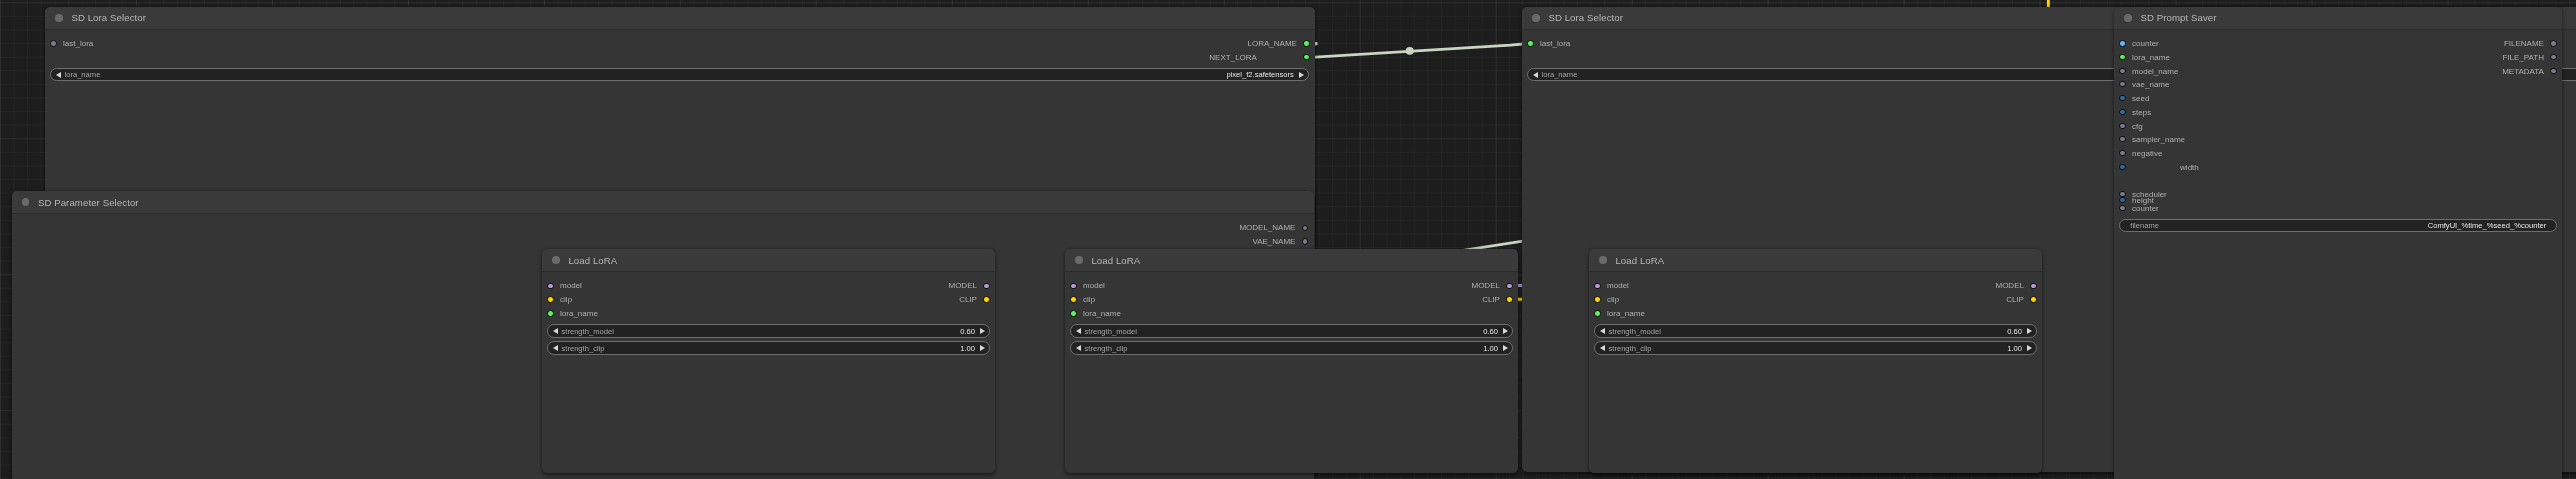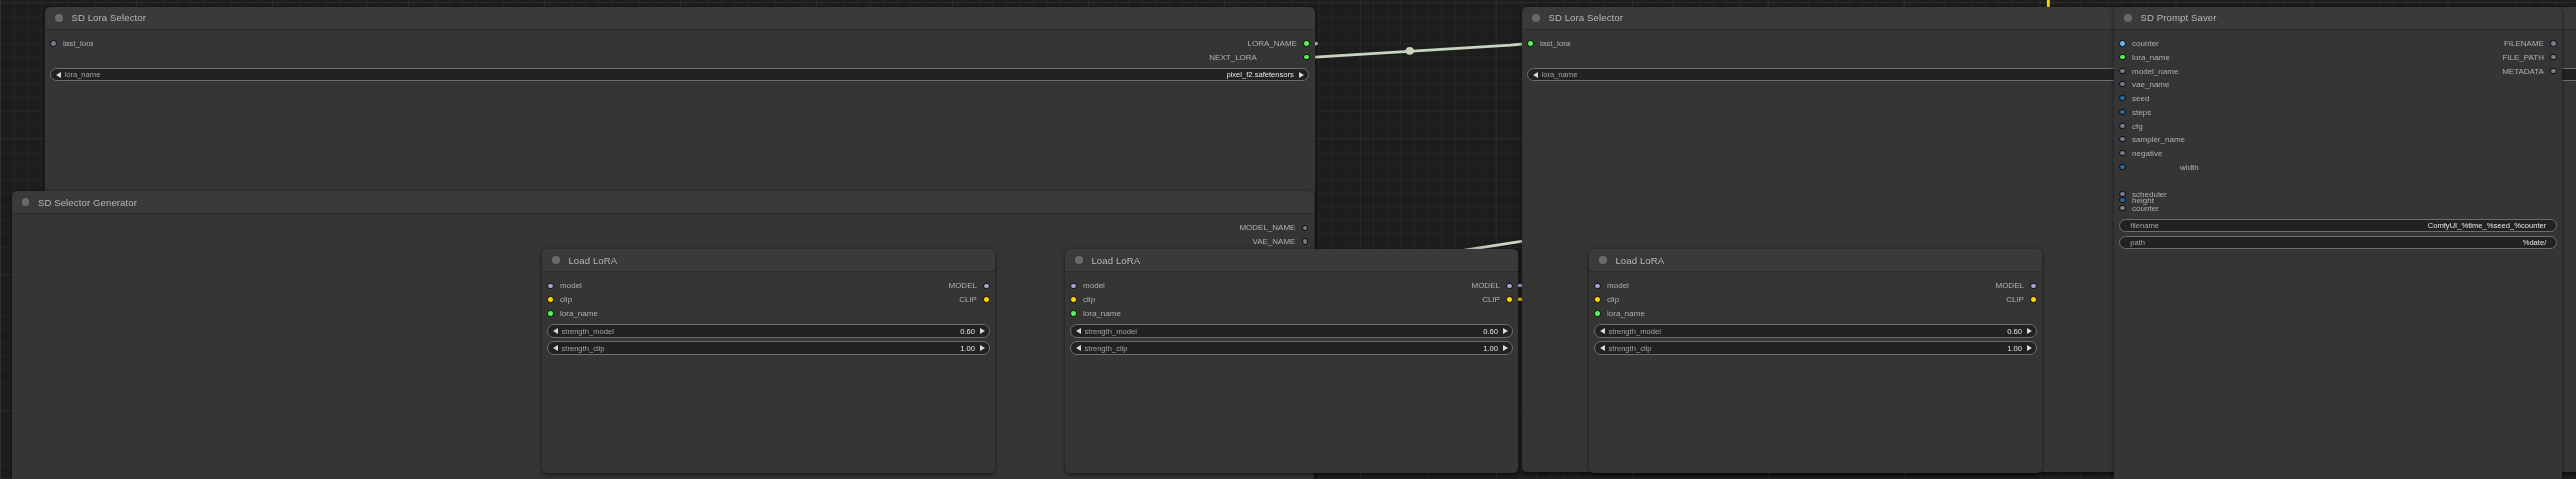--- a/index.html
+++ b/index.html
@@ -208,21 +208,21 @@
           </div>
           <div class="widget" style="left: 5.3px; width: 1259px; top: 38px;">
             <span class="arrow arrow-l"></span>
             <span class="w-name">lora_name</span>
           </div>
         </div>
       </div>
       <div class="node" style="left: 11.5px; top: 191px; width: 1302px; height: 659px;">
         <div class="node-title">
           <span class="title-dot"></span>
-          <span class="title-text">SD Selector Generator</span>
+          <span class="title-text">SD Parameter Selector</span>
         </div>
         <div class="node-body" style="height: 636px;">
           <div class="slot out" style="top: 8.2px;">
             <span class="dot" style="background: rgb(122, 122, 143);"></span>
             <span class="slot-label">MODEL_NAME</span>
           </div>
           <div class="slot out" style="top: 22px;">
             <span class="dot" style="background: rgb(122, 122, 143);"></span>
             <span class="slot-label">VAE_NAME</span>
           </div>
@@ -439,22 +439,18 @@
             <span class="slot-label">FILE_PATH</span>
           </div>
           <div class="slot out" style="top: 36px;">
             <span class="dot" style="background: rgb(122, 122, 143);"></span>
             <span class="slot-label">METADATA</span>
           </div>
           <div class="widget w-text" style="left: 5.3px; width: 438px; top: 189px;">
             <span class="w-name">filename</span>
             <span class="w-val">ComfyUI_%time_%seed_%counter</span>
           </div>
-          <div class="widget w-text" style="left: 5.3px; width: 438px; top: 206px;">
-            <span class="w-name">path</span>
-            <span class="w-val">%date/</span>
-          </div>
         </div>
       </div>
     </div>
 
 </div>
 
 
 </body></html>

